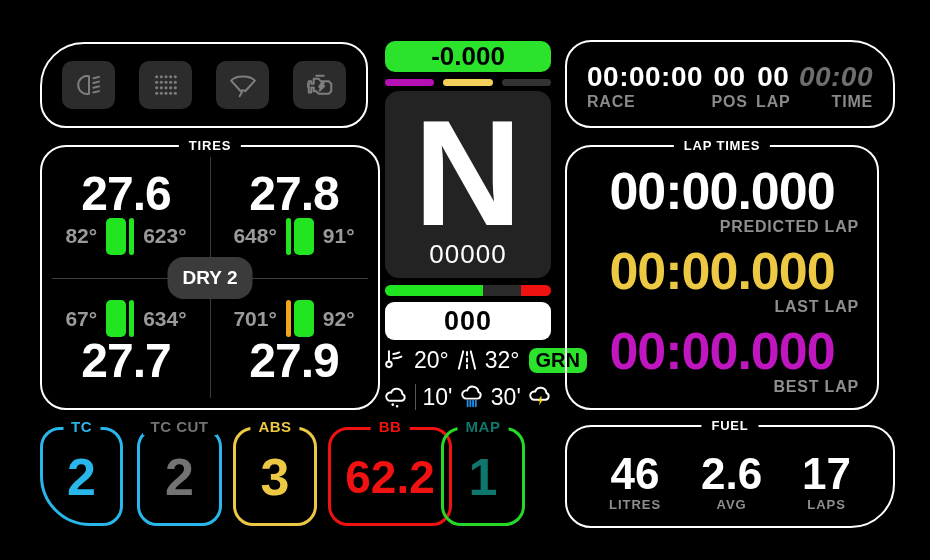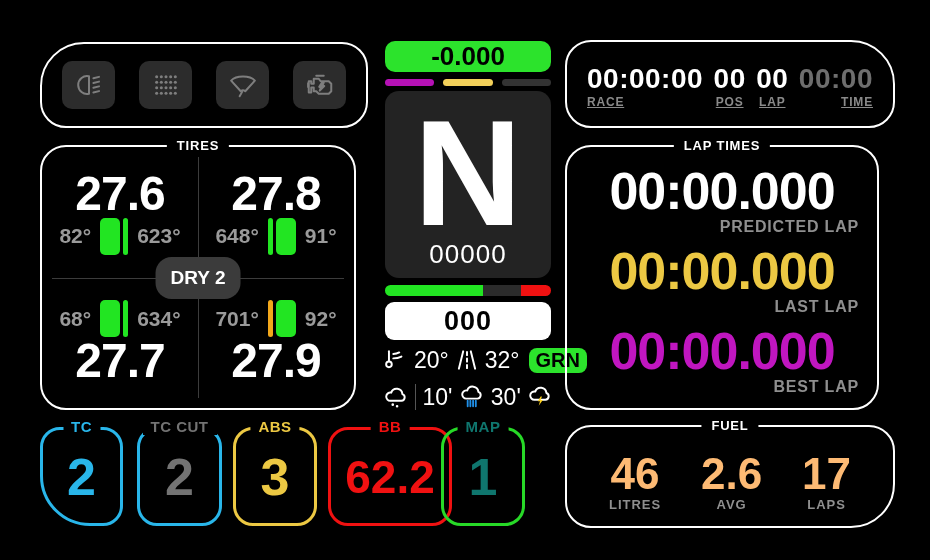--- a/index.html
+++ b/index.html
@@ -11,21 +11,21 @@
   .panel-title { position:absolute; top:-9px; left:50%; transform:translateX(-50%); background:#000; padding:0 10px;
                  font-size:13px; font-weight:700; color:#fff; letter-spacing:.8px; white-space:nowrap; }
 
   
   .icons-panel { left:40px; top:42px; width:328px; height:86px; border-radius:44px 26px 26px 26px;
                  display:flex; align-items:center; justify-content:space-between; padding:0 20px; }
   .tog-btn { width:53px; height:48px; background:#2c2c2c; border-radius:10px; display:flex; align-items:center; justify-content:center; }
   .tog-btn svg { stroke:#7e7e7e; fill:none; stroke-width:1.6; stroke-linecap:round; stroke-linejoin:round; }
 
   
-  .tires-panel { left:40px; top:145px; width:316px; height:265px; }
+  .tires-panel { left:40px; top:145px; width:340px; height:265px; }
   .tires-grid { position:absolute; inset:0; display:grid; grid-template-columns:1fr 1fr; grid-template-rows:1fr 1fr; }
   .quad { display:flex; flex-direction:column; align-items:center; justify-content:center; }
   .tire-val { font-size:48px; font-weight:700; color:#fff; letter-spacing:-1px; line-height:1; }
   .temps { display:flex; align-items:center; gap:9px; font-size:21px; font-weight:700; color:#9a9a9a; }
   .tire-block { display:flex; align-items:center; gap:3px; }
   .tread { width:20px; height:37px; border-radius:5px; background:#22e522; }
   .brake { width:5px; height:37px; border-radius:2.5px; background:#22e522; }
   .brake.orange { background:#f2a71b; }
   .vline { position:absolute; left:50%; top:10px; bottom:10px; width:1px; background:#3c3c3c; }
   .hline { position:absolute; top:50%; left:10px; right:10px; height:1px; background:#3c3c3c; }
@@ -50,22 +50,22 @@
   .weather-row svg { flex:none; }
   .w-ico { stroke:#fff; fill:none; stroke-width:1.8; stroke-linecap:round; stroke-linejoin:round; }
   .grn-badge { background:#2ce32c; color:#000; font-size:20px; font-weight:700; border-radius:8px; padding:1px 7px; margin-left:4px; }
   .w-divider { width:1px; height:26px; background:#555; }
 
   
   .race-panel { left:565px; top:40px; width:330px; height:88px; border-radius:26px 44px 26px 26px;
                 display:flex; align-items:center; justify-content:space-between; padding:4px 20px 0; }
   .race-col { display:flex; flex-direction:column; }
   .race-val { font-size:28px; font-weight:700; color:#fff; line-height:1.15; letter-spacing:.5px; }
-  .race-val.dim { color:#6e6e6e; }
-  .race-lab { font-size:12px; font-weight:700; color:#8a8a8a; letter-spacing:.8px;text-decoration:underline; }
+  .race-val.dim { color:#6e6e6e;font-style:italic; }
+  .race-lab { font-size:16px; font-weight:700; color:#8a8a8a; letter-spacing:.8px; }
   .c-center { align-items:center; } .c-right { align-items:flex-end; }
 
   
   .laps-panel { left:565px; top:145px; width:314px; height:265px; padding-top:13px; }
   .lap-row { height:80px; display:flex; flex-direction:column; justify-content:center; }
   .lap-val { text-align:center; font-size:52px; font-weight:700; line-height:1; letter-spacing:-1px; }
   .lap-lab { text-align:right; padding-right:18px; font-size:16px; font-weight:700; color:#8f8f8f; letter-spacing:.8px; margin-top:1px; }
   .lv-white { color:#fff; } .lv-yellow { color:#ecc843; } .lv-purple { color:#c016c0; }
 
   
@@ -78,21 +78,21 @@
   .ctrl-tcc  { left:137px; width:85px;  border-color:#29b6ea; color:#737373; }
   .ctrl-abs  { left:233px; width:84px;  border-color:#ecc843; color:#ecc843; }
   .ctrl-bb   { left:328px; width:124px; border-color:#f01111; color:#f01111; }
   .ctrl-bb .ctrl-val { font-size:46px; }
   .ctrl-map  { left:441px; width:84px;  border-color:#27d927; color:#0f766e; }
 
   
   .fuel-panel { left:565px; top:425px; width:330px; height:103px; border-radius:26px 26px 44px 26px;
                 display:flex; align-items:center; justify-content:space-around; padding:10px 22px 0; }
   .fuel-col { display:flex; flex-direction:column; align-items:center; }
-  .fuel-val { font-size:44px; font-weight:700; color:#fdba74; line-height:1; }
+  .fuel-val { font-size:44px; font-weight:700; color:#ffffff; line-height:1; }
   .fuel-lab { font-size:13px; font-weight:700; color:#8f8f8f; letter-spacing:1px; margin-top:1px; }
 </style>
 </head>
 <body>
 
 <div class="dash">
 
   <div class="panel icons-panel">
     <div class="tog-btn">
       <svg width="32" height="30" viewBox="0 0 24 24">
@@ -164,21 +164,21 @@
           <span>648°</span>
           <span class="tire-block">
               <span class="brake"></span>
               <span class="tread"></span>
             </span>
           <span>91°</span>
         </div>
       </div>
       <div class="quad">
         <div class="temps">
-          <span>68°</span>
+          <span>67°</span>
           <span class="tire-block">
               <span class="tread"></span>
               <span class="brake"></span>
             </span>
           <span>634°</span>
         </div>
         <div class="tire-val">27.7</div>
       </div>
       <div class="quad">
         <div class="temps">

